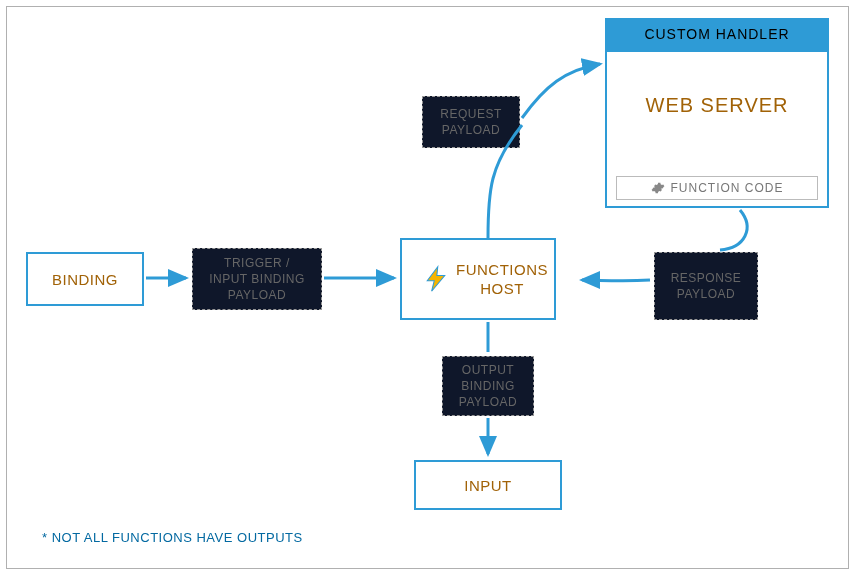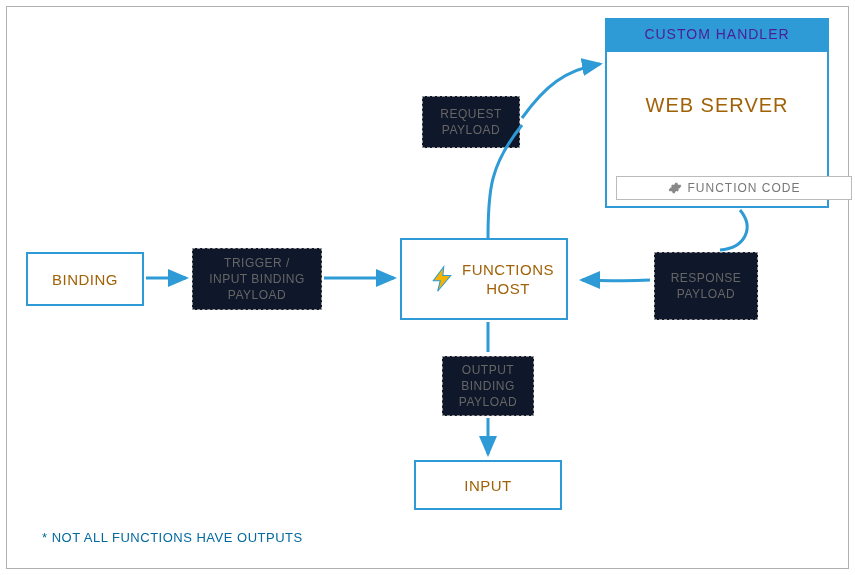--- a/index.html
+++ b/index.html
@@ -37,21 +37,21 @@
     justify-content: center;
     text-align: center;
     color: #666;
     font-size: 12px;
     line-height: 1.35;
     letter-spacing: 0.5px;
   }
   .header-bar {
     position: absolute;
     background: #2e9bd6;
-    color: #4c1d95;
+    color: #000000;
     display: flex;
     align-items: center;
     justify-content: center;
     font-size: 14px;
     letter-spacing: 1px;
   }
   .func-code {
     position: absolute;
     border: 1px solid #bbb;
     display: flex;
@@ -94,40 +94,40 @@
 <div class="box" style="left:26px; top:252px; width:118px; height:54px;">
   <span class="trigger-label">BINDING</span>
 </div>
 
 <div class="dashed" style="left:192px; top:248px; width:130px; height:62px; white-space:pre-line;">
   <span>TRIGGER /
 INPUT BINDING
 PAYLOAD</span>
 </div>
 
-<div class="box" style="left:400px; top:238px; width:168px; height:82px; padding-left:14px;">
+<div class="box" style="left:400px; top:238px; width:156px; height:82px; padding-left:14px;">
   <svg class="lightning" viewBox="0 0 32 32">
     <path d="M18 2 L6 18 L14 18 L11 30 L26 12 L17 12 Z" fill="#f5b400" stroke="#2e9bd6" stroke-width="1.2"></path>
   </svg>
   <span class="fh-label" style="white-space:pre-line;">FUNCTIONS
 HOST</span>
 </div>
 
 <div class="dashed" style="left:422px; top:96px; width:98px; height:52px; white-space:pre-line;">
   <span>REQUEST
 PAYLOAD</span>
 </div>
 
 <div class="header-bar" style="left:605px; top:18px; width:224px; height:32px;">
   <span>CUSTOM HANDLER</span>
 </div>
 <div class="box" style="left:605px; top:50px; width:224px; height:158px; flex-direction:column; justify-content:flex-start; padding-top:42px;">
   <span class="ws-label">WEB SERVER</span>
 </div>
-<div class="func-code" style="left:616px; top:176px; width:236px; height:24px;">
+<div class="func-code" style="left:616px; top:176px; width:202px; height:24px;">
   <svg class="gear" viewBox="0 0 24 24">
     <path fill="#888" d="M12 8a4 4 0 100 8 4 4 0 000-8zm9 4a7 7 0 00-.1-1.2l2.1-1.6-2-3.4-2.5 1a7 7 0 00-2-1.2l-.4-2.6h-4l-.4 2.6a7 7 0 00-2 1.2l-2.5-1-2 3.4 2.1 1.6A7 7 0 003 12a7 7 0 00.1 1.2L1 14.8l2 3.4 2.5-1a7 7 0 002 1.2l.4 2.6h4l.4-2.6a7 7 0 002-1.2l2.5 1 2-3.4-2.1-1.6A7 7 0 0021 12z"></path>
   </svg>
   <span>FUNCTION CODE</span>
 </div>
 
 <div class="dashed" style="left:654px; top:252px; width:104px; height:68px; white-space:pre-line;">
   <span>RESPONSE
 PAYLOAD</span>
 </div>

